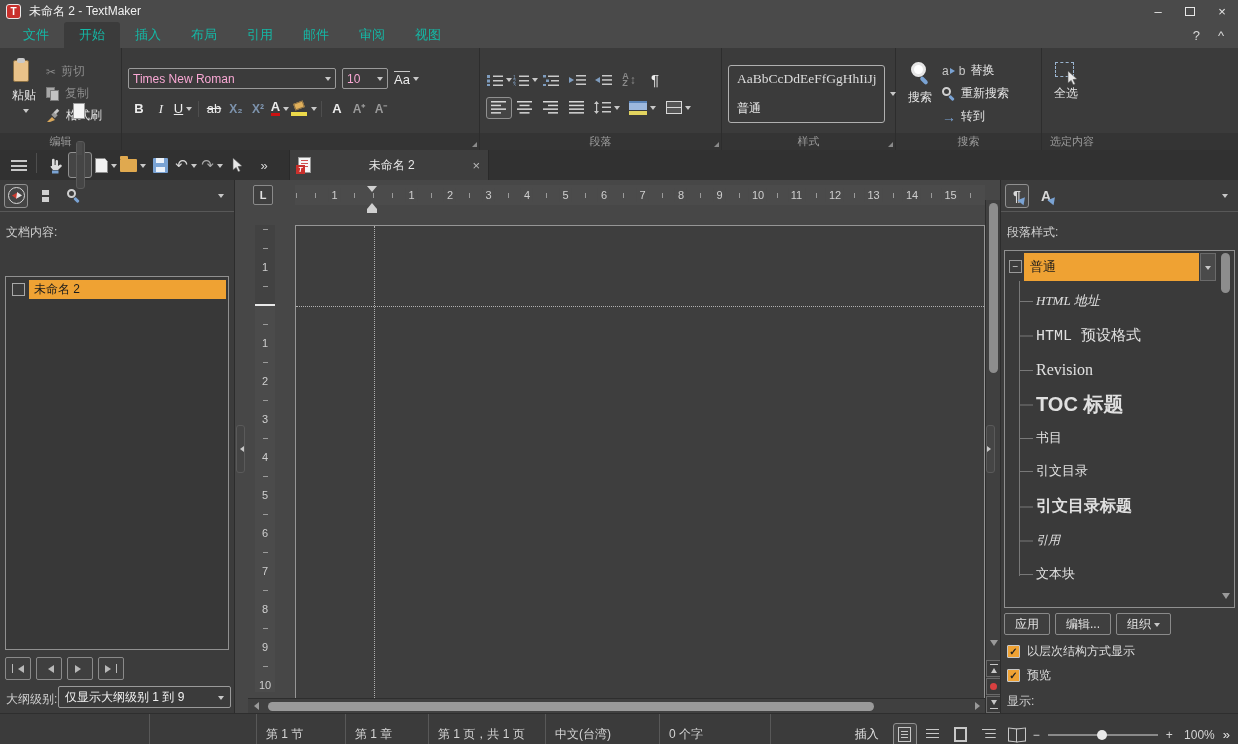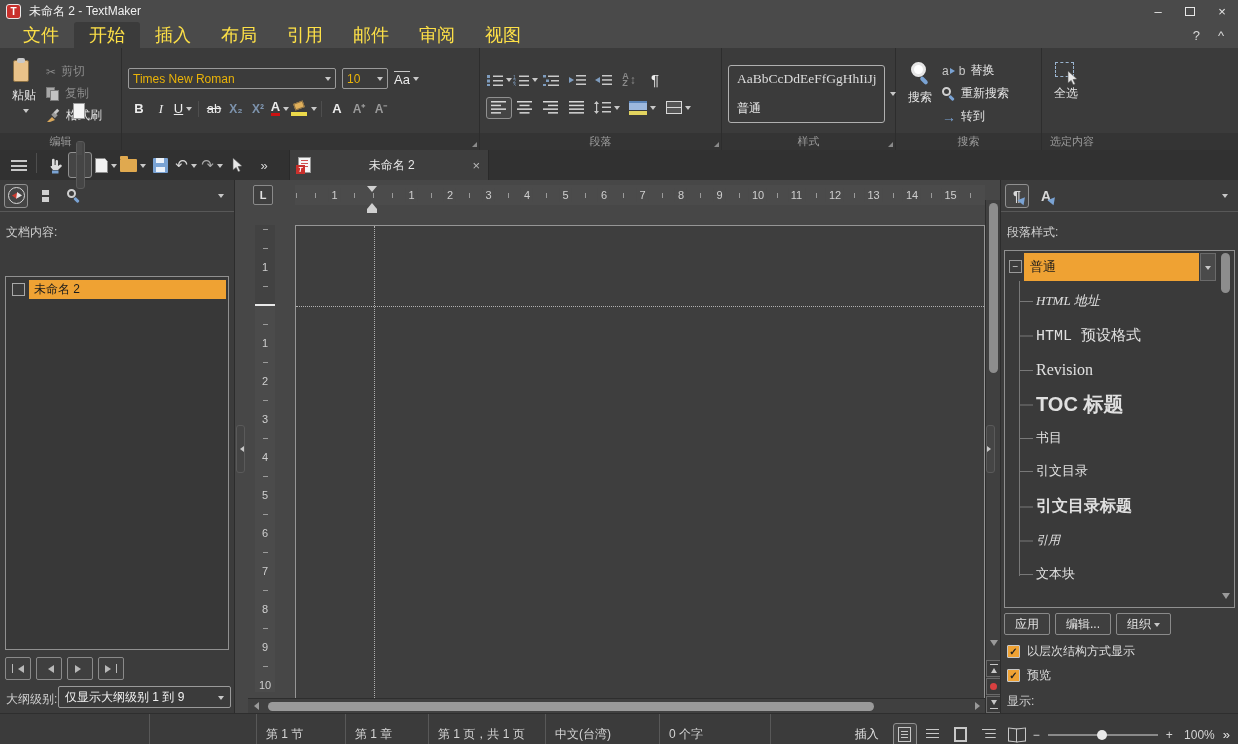--- a/index.html
+++ b/index.html
@@ -10,21 +10,21 @@
   
   .titlebar{position:absolute;left:0;top:0;width:100%;height:22px;background:#4a4a4a;display:flex;align-items:center;padding-left:6px}
   .appicon{width:15px;height:15px;background:#c9302c;border:1px solid #e8e8e8;border-radius:3px;color:#fff;font-weight:bold;font-size:10px;display:flex;align-items:center;justify-content:center;margin-right:8px}
   .wtitle{font-size:12px;color:#f0f0f0}
   .winbtns{margin-left:auto;display:flex;height:100%}
   .winbtn{width:32px;height:100%;display:flex;align-items:center;justify-content:center;color:#e8e8e8;font-size:13px}
   .maxbox{width:10px;height:9px;border:1px solid #e8e8e8}
 
   
   .menubar{position:absolute;left:0;top:22px;width:100%;height:26px;background:#4a4a4a;display:flex;align-items:stretch;padding-left:8px}
-  .menuitem{padding:0 15px;display:flex;align-items:center;font-size:18px;color:#fde047}
+  .menuitem{padding:0 15px;display:flex;align-items:center;font-size:13px;color:#14b8a6}
   .menuitem.active{background:#3b3b3b;border-radius:3px 3px 0 0}
   .menuright{margin-left:auto;display:flex;align-items:center;gap:18px;padding-right:14px;color:#d8d8d8;font-size:13px}
 
   
   .ribbon{position:absolute;left:0;top:48px;width:100%;height:102px;background:#3b3b3b;display:flex}
   .rstrip{position:absolute;left:0;bottom:0;width:100%;height:17px;background:#343434}
   .group{position:relative;height:100%;padding:6px 6px 17px 6px;border-right:1px solid #2d2d2d;display:flex}
   .glabel{position:absolute;left:0;bottom:0;width:100%;height:17px;line-height:16px;text-align:center;font-size:11px;color:#9c9c9c}
   .launcher{position:absolute;right:2px;bottom:3px;width:0;height:0;border-left:5px solid transparent;border-bottom:5px solid #8a8a8a}
   .caret{display:inline-block;width:0;height:0;border:3.5px solid transparent;border-top:4px solid #c8c8c8;margin-left:3px;transform:translateY(2px)}
@@ -39,21 +39,21 @@
   .clipboard .board{position:absolute;left:0;top:2px;width:16px;height:22px;background:#e9c289;border:1px solid #8a6f43;border-radius:2px}
   .clipboard .clip{position:absolute;left:4px;top:0;width:8px;height:5px;background:#c9c9c9;border-radius:2px}
   .clipboard .page{position:absolute;right:0;bottom:0;width:12px;height:16px;background:#f5f5f5;border:1px solid #9a9a9a}
   .copyico{position:relative;width:14px;height:14px}
   .copyico i{position:absolute;width:9px;height:11px;background:#a8a8a8;border:1px solid #7a7a7a;display:block}
   .copyico i:first-child{left:0;top:0}
   .copyico i:last-child{left:4px;top:3px;background:#c2c2c2}
   .brushico{width:15px;height:15px}
 
   
-  .combo{display:flex;align-items:center;height:21px;border:1px solid #9a9a9a;border-radius:2px;background:#3b3b3b;padding:0 4px;color:#eab308}
+  .combo{display:flex;align-items:center;height:21px;border:1px solid #9a9a9a;border-radius:2px;background:#3b3b3b;padding:0 4px;color:#f9a8d4}
   .combo .cval{flex:1;white-space:nowrap;overflow:hidden}
   .fbtn{min-width:22px;height:22px;display:flex;align-items:center;justify-content:center;font-size:13px;color:#ececec}
   .selbox{border:1px solid #909090;border-radius:3px;background:#454545}
   .u-line{text-decoration:underline}
   .strike{text-decoration:line-through}
   .subsup{color:#7d93ad;font-weight:bold;font-size:12px}
   .fontcolor{border-bottom:3px solid #cc1111;line-height:12px;font-weight:bold}
   .hlico{position:relative;width:17px;height:14px}
   .hlico .bar{position:absolute;left:0;bottom:0;width:16px;height:4px;background:#ecd94a}
   .hlico .pen{position:absolute;left:3px;top:0;width:10px;height:7px;background:#e0b05c;border:1px solid #8a6f43;transform:rotate(-20deg)}

